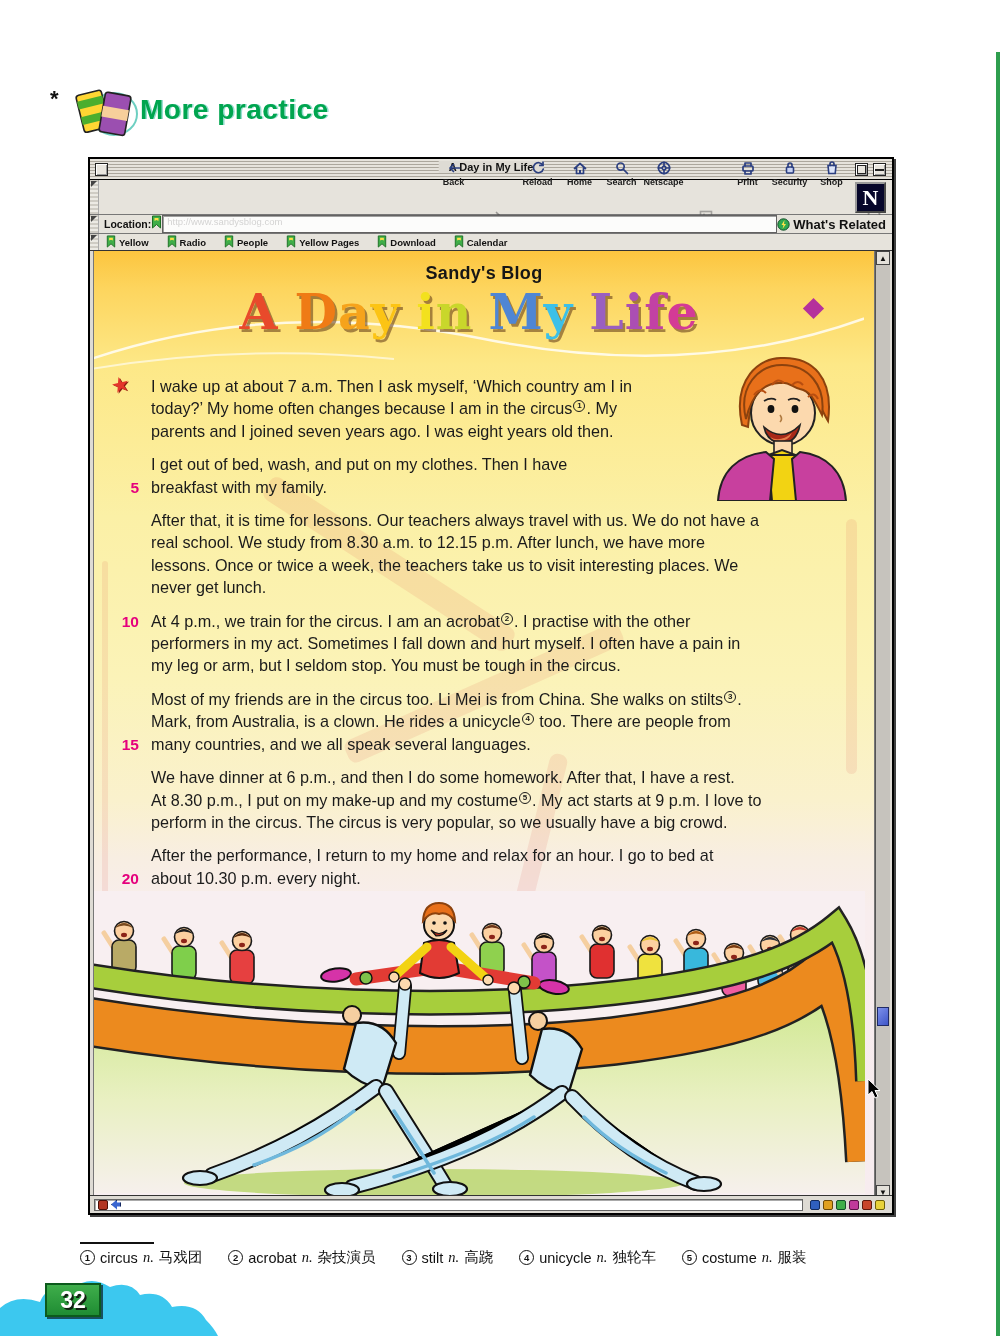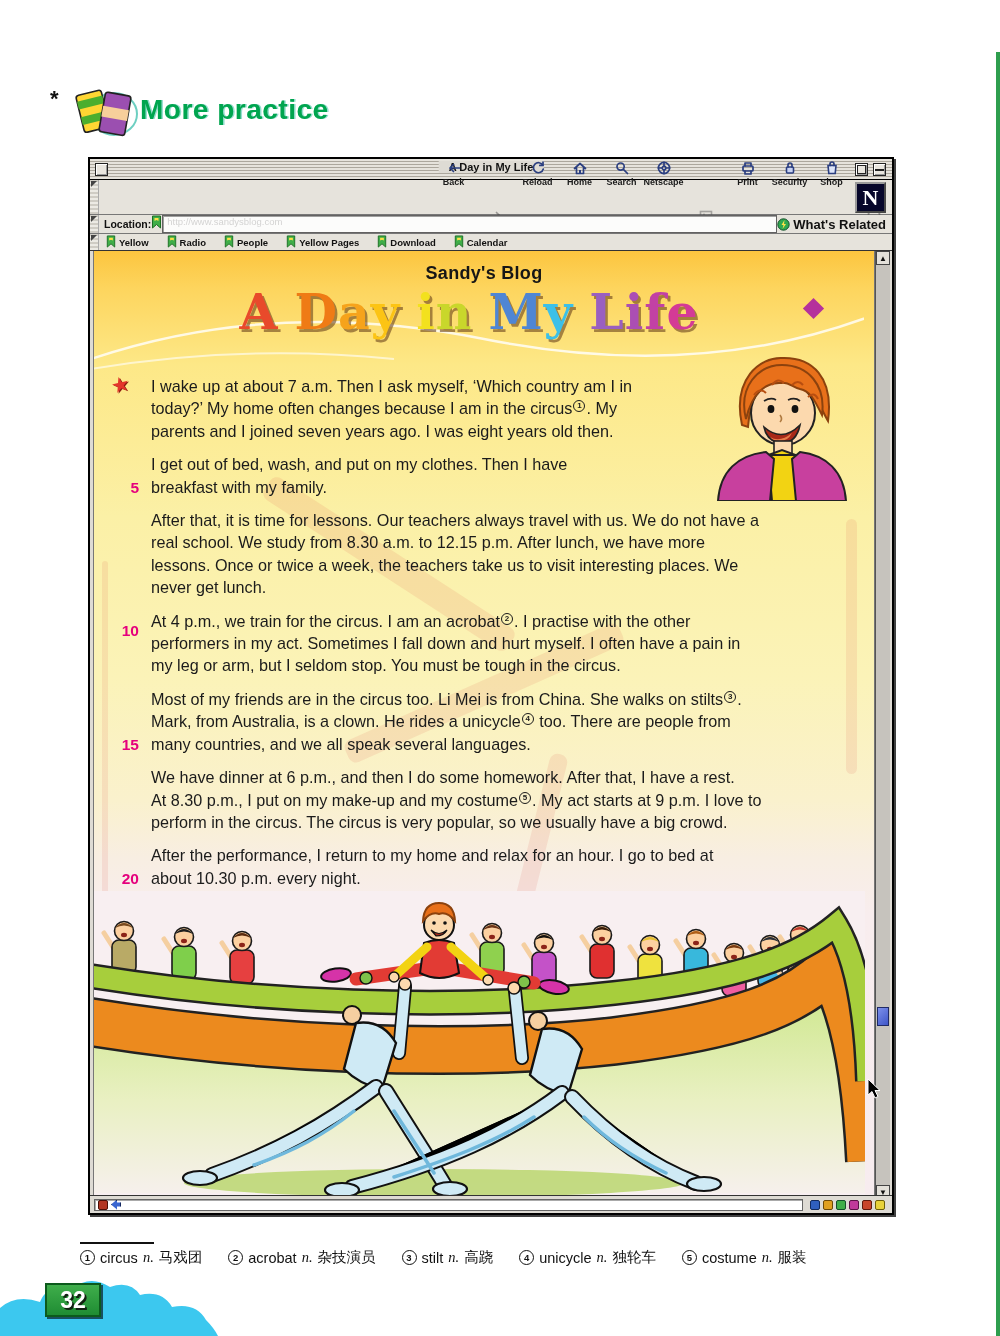--- a/index.html
+++ b/index.html
@@ -346,21 +346,21 @@
             <div class="line rich">I get out of bed, wash, and put on my clothes. Then I have</div>
             <div class="line rich">breakfast with my family.</div>
           </div>
           <div class="para">
             <div class="line rich">After that, it is time for lessons. Our teachers always travel with us. We do not have a</div>
             <div class="line rich">real school. We study from 8.30 a.m. to 12.15 p.m.  After lunch, we have more</div>
             <div class="line rich">lessons. Once or twice a week, the teachers take us to visit interesting places. We</div>
             <div class="line rich">never get lunch.</div>
           </div>
           <div class="para">
-            <span class="lineno" style="top: 10px;">10</span>
+            <span class="lineno" style="top: 1px;">10</span>
             <div class="line rich">At 4 p.m., we train for the circus. I am an acrobat<sup class="circ">2</sup>. I practise with the other</div>
             <div class="line rich">performers in my act. Sometimes I fall down and hurt myself. I often have a pain in</div>
             <div class="line rich">my leg or arm, but I seldom stop. You must be tough in the circus.</div>
           </div>
           <div class="para">
             <span class="lineno" style="top: 45.8px;">15</span>
             <div class="line rich">Most of my friends are in the circus too. Li Mei is from China. She walks on stilts<sup class="circ">3</sup>.</div>
             <div class="line rich">Mark, from Australia, is a clown. He rides a unicycle<sup class="circ">4</sup> too. There are people from</div>
             <div class="line rich">many countries, and we all speak several languages.</div>
           </div>

